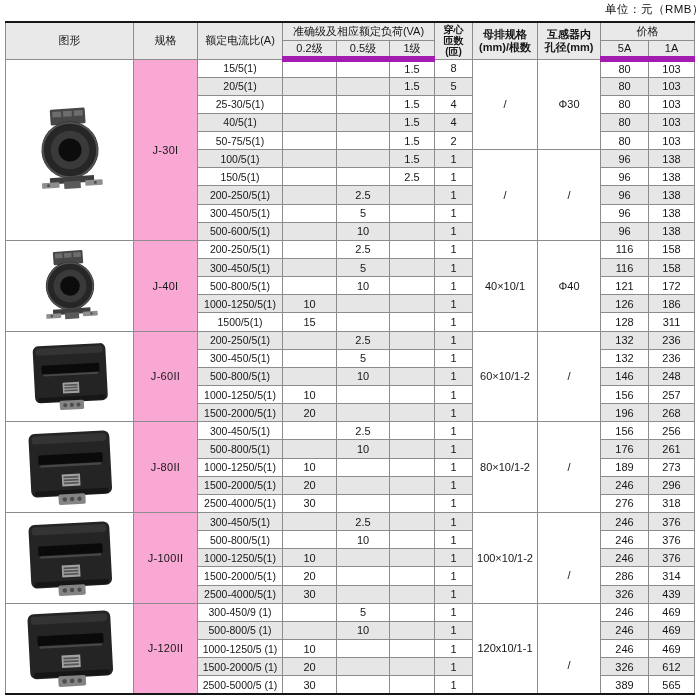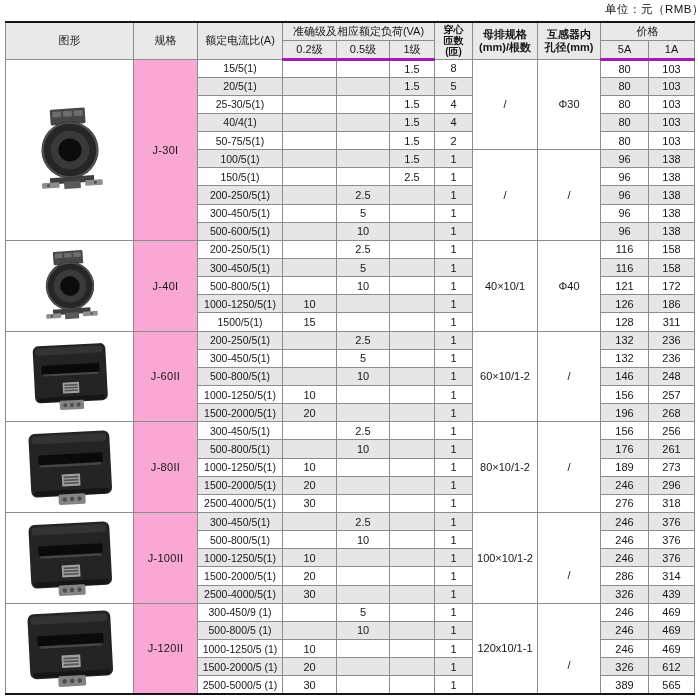--- a/index.html
+++ b/index.html
@@ -31,21 +31,21 @@
     text-align: center;
     vertical-align: middle;
     font-size: 11px;
     color: #161616;
     overflow: hidden;
     white-space: nowrap;
   }
   thead th { background: #e9e9e9; font-weight: normal; }
   thead tr.h1 { height: 18px; }
   thead tr.h2 { height: 19px; }
-  thead tr.h2 th { border-bottom: 3px solid #a21caf; }
+  thead tr.h2 th { border-bottom: 6px solid #a21caf; }
   th.turns-h { font-size: 10px; line-height: 11px; padding: 0 1px; }
   th.small-h { font-size: 11px; line-height: 12.5px; }
   .hline { display: block; font-weight: bold; }
   tbody tr { height: 18px; }
   tbody td { background: #ffffff; }
   tbody td.alt { background: #e6e6e6; }
   tr.sec-start td { border-top: 1px solid #3a3a3a; }
   td.ratio-cell { font-size: 10.5px; }
   td.merge-cell { background: #ffffff; font-size: 11px; }
   td.merge-cell.low { vertical-align: bottom; padding-bottom: 22px; }
@@ -147,21 +147,21 @@
         <tr>
           <td class="ratio-cell">25-30/5(1)</td>
           <td></td>
           <td></td>
           <td>1.5</td>
           <td>4</td>
           <td>80</td>
           <td>103</td>
         </tr>
         <tr>
-          <td class="alt ratio-cell">40/4(1)</td>
+          <td class="alt ratio-cell">40/5(1)</td>
           <td class="alt "></td>
           <td class="alt "></td>
           <td class="alt ">1.5</td>
           <td class="alt ">4</td>
           <td class="alt">80</td>
           <td class="alt">103</td>
         </tr>
         <tr>
           <td class="ratio-cell">50-75/5(1)</td>
           <td></td>

